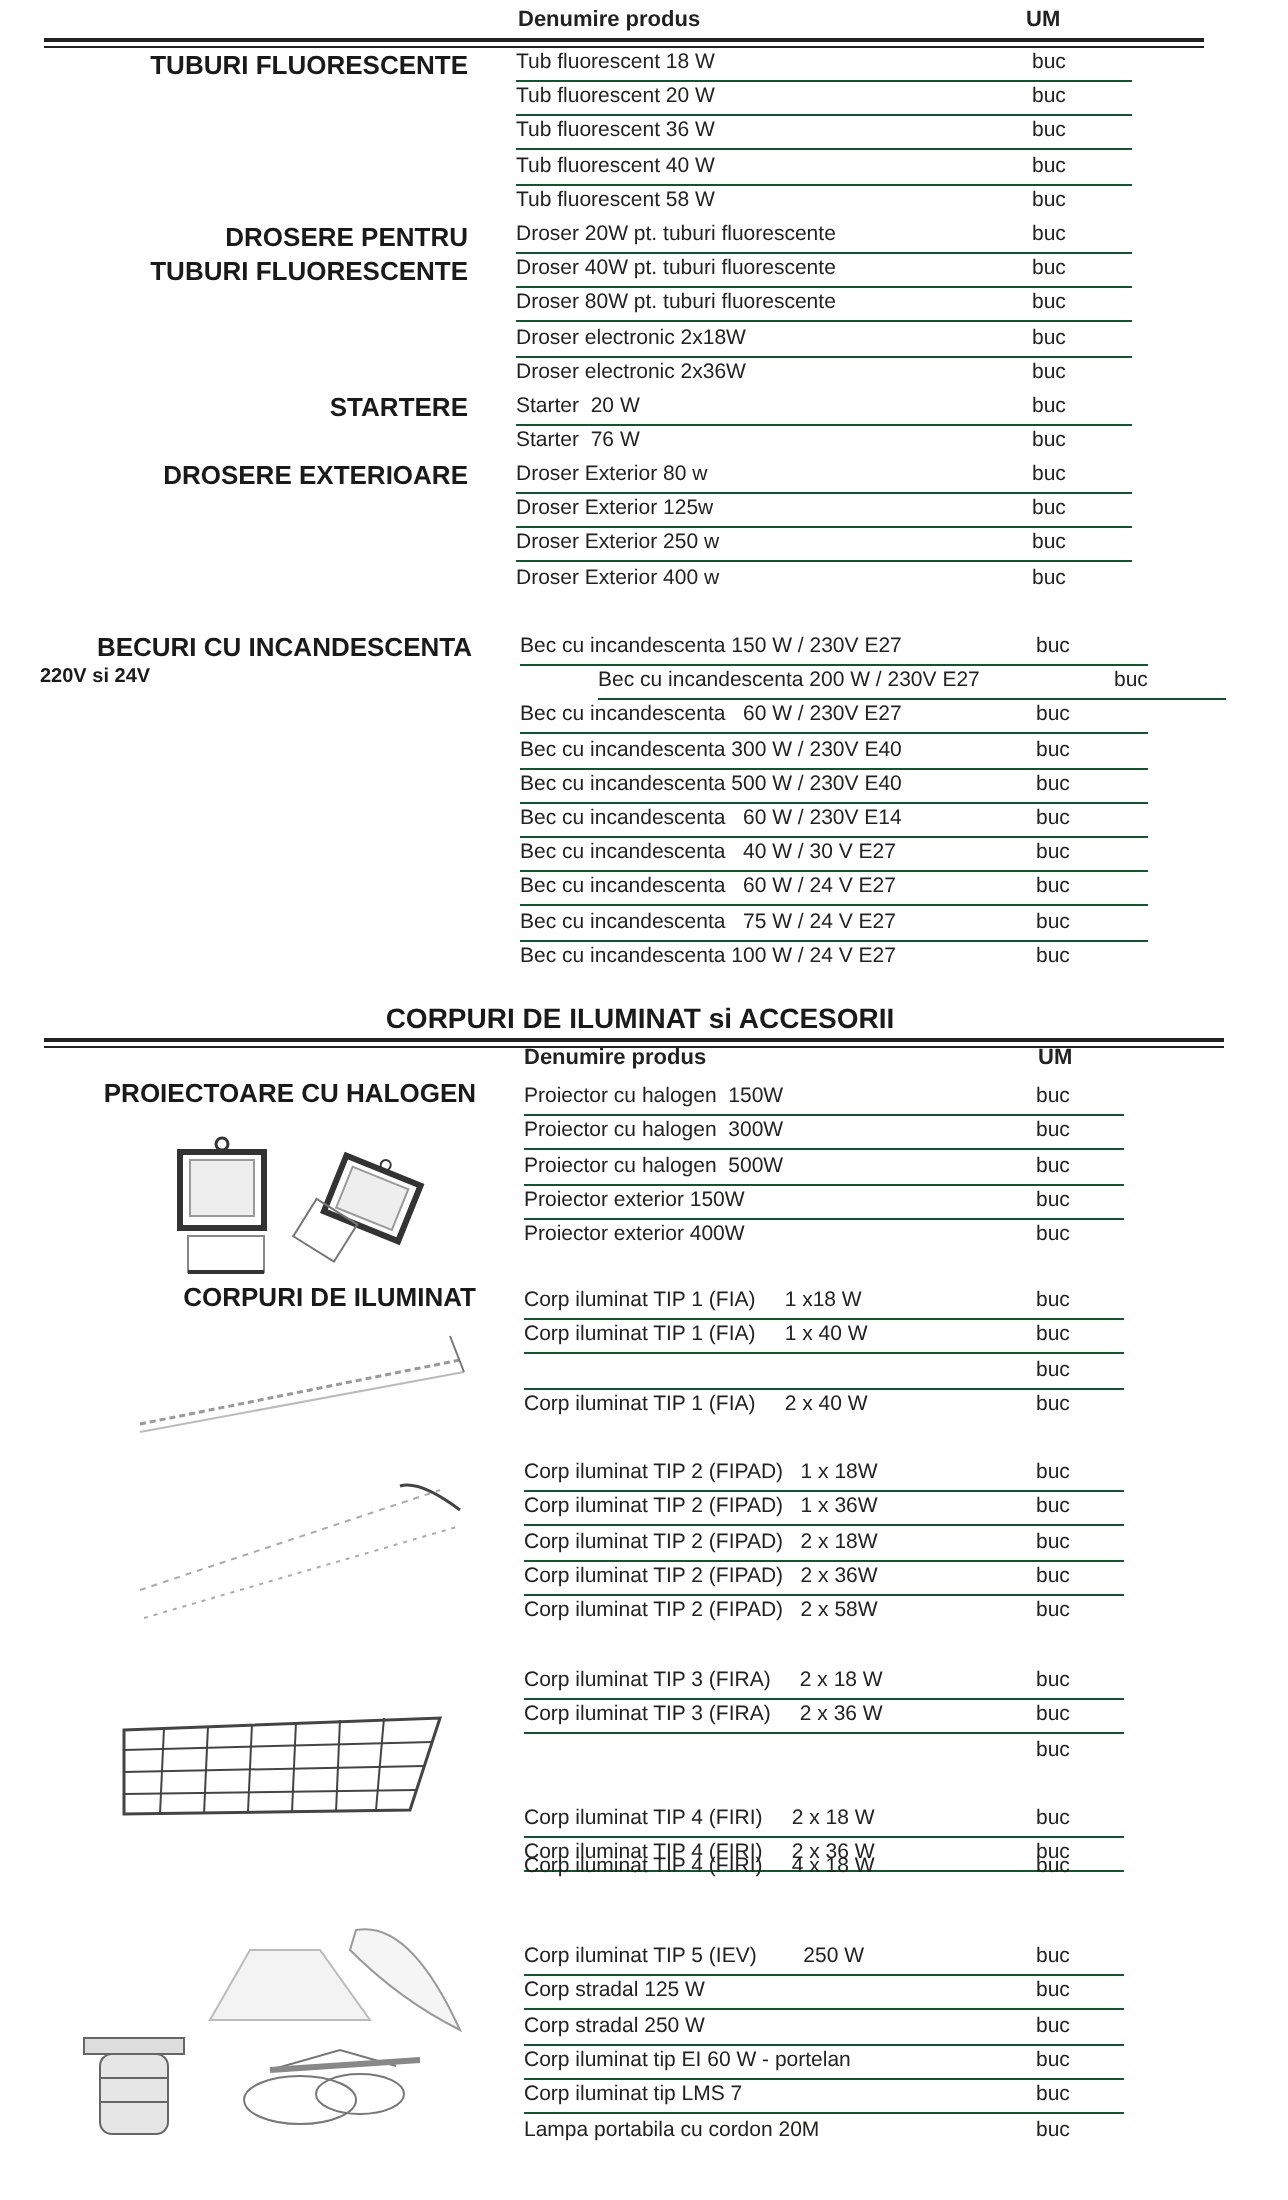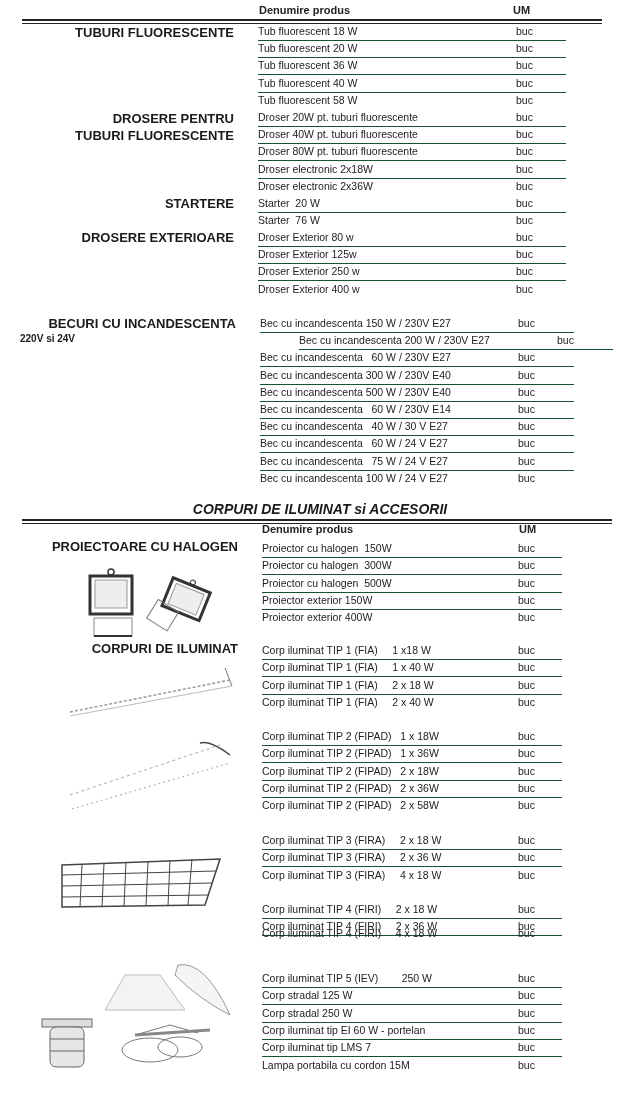--- a/index.html
+++ b/index.html
@@ -7,21 +7,21 @@
          font-family:"Liberation Sans", sans-serif; color:#1a1a1a; }
   .abs { position:absolute; }
   .hdr { font-size:11px; font-weight:bold; color:#222; }
   .dbl { position:absolute; height:2px; border-top:2px solid #222; border-bottom:1px solid #222; }
   .cat { position:absolute; font-size:13px; font-weight:bold; text-align:right; color:#1a1a1a; line-height:17px; }
   .sub { position:absolute; font-size:10px; font-weight:bold; text-align:left; }
   .row { position:absolute; height:17px; font-size:10.5px; line-height:17px; color:#222; }
   .row .name { position:absolute; left:0; white-space:pre; }
   .row .um { position:absolute; }
   .row.lined { border-bottom:1px solid #14532d;text-decoration:underline; }
-  .section-title { position:absolute; font-size:14px; font-weight:bold; font-style:italic; text-align:center; }
+  .section-title { position:absolute; font-size:14px; font-weight:bold; text-align:center; }
   .img { position:absolute; }
 </style>
 </head>
 <body>
 
 <div class="abs hdr" style="left:259px;top:4px;">Denumire produs</div>
 <div class="abs hdr" style="left:513px;top:4px;">UM</div>
 <div class="dbl" style="left:22px;width:580px;top:19px;"></div>
 
 <div id="sec1">
@@ -170,21 +170,20 @@
     <div class="cat" style="left: 20px; width: 218px; top: 640px;">CORPURI DE ILUMINAT</div>
     <div class="row lined" style="left: 262px; width: 300px; top: 642px;">
       <span class="name">Corp iluminat TIP 1 (FIA)     1 x18 W</span>
       <span class="um" style="left: 256px;">buc</span>
     </div>
     <div class="row lined" style="left: 262px; width: 300px; top: 659.3px;">
       <span class="name">Corp iluminat TIP 1 (FIA)     1 x 40 W</span>
       <span class="um" style="left: 256px;">buc</span>
     </div>
     <div class="row lined" style="left: 262px; width: 300px; top: 676.6px;">
-      <span class="name">Corp iluminat TIP 1 (FIA)     2 x 18 W</span>
       <span class="um" style="left: 256px;">buc</span>
     </div>
     <div class="row" style="left: 262px; width: 300px; top: 693.9px;">
       <span class="name">Corp iluminat TIP 1 (FIA)     2 x 40 W</span>
       <span class="um" style="left: 256px;">buc</span>
     </div>
     <div class="row lined" style="left: 262px; width: 300px; top: 728px;">
       <span class="name">Corp iluminat TIP 2 (FIPAD)   1 x 18W</span>
       <span class="um" style="left: 256px;">buc</span>
     </div>
@@ -206,21 +205,20 @@
     </div>
     <div class="row lined" style="left: 262px; width: 300px; top: 832px;">
       <span class="name">Corp iluminat TIP 3 (FIRA)     2 x 18 W</span>
       <span class="um" style="left: 256px;">buc</span>
     </div>
     <div class="row lined" style="left: 262px; width: 300px; top: 849.3px;">
       <span class="name">Corp iluminat TIP 3 (FIRA)     2 x 36 W</span>
       <span class="um" style="left: 256px;">buc</span>
     </div>
     <div class="row" style="left: 262px; width: 300px; top: 866.6px;">
-      <span class="name">Corp iluminat TIP 3 (FIRA)     4 x 18 W</span>
       <span class="um" style="left: 256px;">buc</span>
     </div>
     <div class="row lined" style="left: 262px; width: 300px; top: 901px;">
       <span class="name">Corp iluminat TIP 4 (FIRI)     2 x 18 W</span>
       <span class="um" style="left: 256px;">buc</span>
     </div>
     <div class="row lined" style="left: 262px; width: 300px; top: 918.3px;">
       <span class="name">Corp iluminat TIP 4 (FIRI)     2 x 36 W</span>
       <span class="um" style="left: 256px;">buc</span>
     </div>
@@ -242,21 +240,21 @@
     </div>
     <div class="row lined" style="left: 262px; width: 300px; top: 1021.9px;">
       <span class="name">Corp iluminat tip EI 60 W - portelan</span>
       <span class="um" style="left: 256px;">buc</span>
     </div>
     <div class="row lined" style="left: 262px; width: 300px; top: 1039.2px;">
       <span class="name">Corp iluminat tip LMS 7</span>
       <span class="um" style="left: 256px;">buc</span>
     </div>
     <div class="row" style="left: 262px; width: 300px; top: 1056.5px;">
-      <span class="name">Lampa portabila cu cordon 15M</span>
+      <span class="name">Lampa portabila cu cordon 20M</span>
       <span class="um" style="left: 256px;">buc</span>
     </div>
   </div>
 
 <svg class="img" style="left:80px;top:562px;" width="150" height="78">
   <g stroke="#333" fill="none">
     <rect x="10" y="14" width="42" height="38" stroke-width="3"></rect>
     <rect x="15" y="18" width="32" height="28" fill="#eee" stroke="#999"></rect>
     <circle cx="31" cy="10" r="3" stroke-width="1.5"></circle>
     <rect x="14" y="56" width="38" height="18" stroke="#888"></rect>

